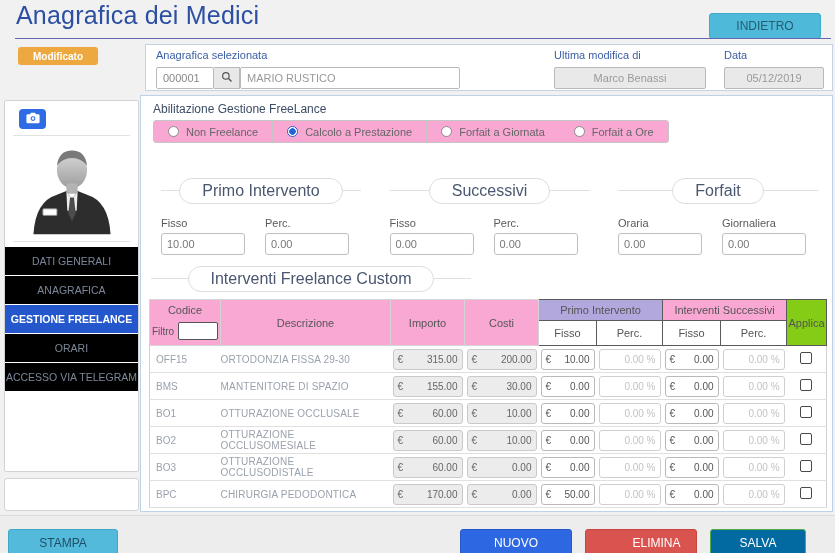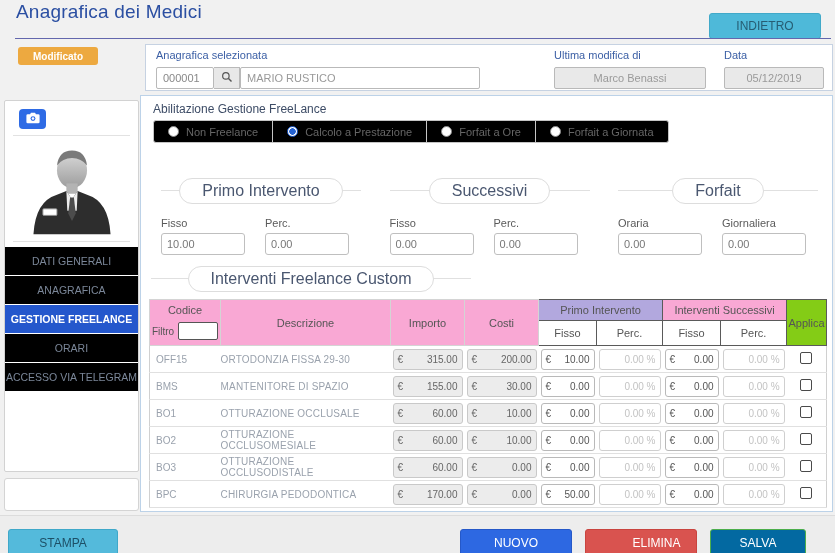--- a/index.html
+++ b/index.html
@@ -4,21 +4,21 @@
 <style>
   * { box-sizing: border-box; margin: 0; padding: 0; }
   html,body { width:835px; height:553px; }
   body {
     position:relative; overflow:hidden;
     background:#f1f1f1;
     font-family:"Liberation Sans", sans-serif;
     color:#444;
   }
   
-  .page-title { position:absolute; left:16px; top:1px; font-size:19px; font-weight:400; color:#2b4fa2; letter-spacing:.2px; }
+  .page-title { position:absolute; left:16px; top:1px; font-size:25px; font-weight:400; color:#2b4fa2; letter-spacing:.2px; }
   .title-rule { position:absolute; left:15px; right:4px; top:38px; height:1px; background:#6367ad; }
   .btn { display:flex; align-items:center; justify-content:center; font-size:12px; border-radius:3px; cursor:pointer;margin-top:8px; }
   .btn-indietro { position:absolute; right:14px; top:5px; width:112px; height:26px; background:#4eb9d9; border:1px solid #41a9c9; color:#265d73; }
   .badge-mod { position:absolute; left:18px; top:47px; width:80px; height:18px; background:#eda940; border-radius:3px; color:#fff; font-size:10px; font-weight:bold; display:flex; align-items:center; justify-content:center; }
 
   
   .record-bar { position:absolute; left:145px; top:44px; width:688px; height:47px; background:#fff; border:1px solid #c6d2e2; }
   .rb-label { position:absolute; top:4px; font-size:11px; color:#3b5fa5; }
   .rb-input { position:absolute; top:22px; height:22px; border:1px solid #b9b9b9; border-radius:2px; background:#fff; font-size:11px; color:#888; display:flex; align-items:center; padding:0 6px; }
   .rb-input.disabled { background:#e9e9e9; color:#9a9a9a; justify-content:center; }
@@ -30,21 +30,21 @@
   .side-hr { position:absolute; left:8px; right:8px; height:1px; background:#e2e2e2; }
   .avatar-wrap { position:absolute; left:0; top:42px; width:100%; display:flex; justify-content:center; }
   .side-menu { position:absolute; left:0; top:146px; width:100%; }
   .side-item { height:28px; margin-bottom:1px; background:#000000; color:#7b8799; font-size:10.5px; display:flex; align-items:center; justify-content:center; text-align:center; cursor:pointer; }
   .side-item.active { background:#2457cc; color:#fff; font-weight:bold; }
   .sidebar-footer { position:absolute; left:4px; top:478px; width:135px; height:33px; background:#fff; border:1px solid #d4d4d4; border-radius:3px; }
 
   
   .main-panel { position:absolute; left:140px; top:95px; width:693px; height:417px; background:#fff; border:1px solid #bcd2e8; }
   .enable-label { position:absolute; left:12px; top:6px; font-size:12px; color:#3d4c66; }
-  .seg-control { position:absolute; left:12px; top:24px; height:23px; display:inline-flex; border:1px solid #c5c5c5; border-radius:3px; background:#000000; overflow:hidden; }
+  .seg-control { position:absolute; left:12px; top:24px; height:23px; display:inline-flex; border:1px solid #c5c5c5; border-radius:3px; background:#f9a8d4; overflow:hidden; }
   .seg { display:flex; align-items:center; gap:7px; padding:0 14px; font-size:11px; color:#666; border-left:1px solid #c5c5c5; cursor:pointer; white-space:nowrap; }
   .seg:first-child { border-left:none; }
   .rdot { width:11px; height:11px; border:1.5px solid #8a8a8a; border-radius:50%; background:#fff; flex:0 0 auto; }
   .seg.selected .rdot { border-color:#2563d4; background:radial-gradient(circle, #2563d4 0 3px, #fff 3.5px); }
 
   
   .groups-row { position:absolute; left:20px; top:82px; width:657px; display:flex; justify-content:space-between; }
   .fgroup { width:200px; position:relative; }
   .fline { position:absolute; left:0; right:0; top:12px; height:1px; background:#e0e0e0; }
   .flegend { position:relative; margin:0 auto; width:max-content; background:#fff; border:1px solid #ddd; border-radius:15px; padding:3px 22px; font-size:16px; color:#4a5770; }
@@ -99,21 +99,21 @@
   <div class="rb-label" style="left:10px;">Anagrafica selezionata</div>
   <div class="rb-input" style="left:10px; width:58px;">000001</div>
   <div class="rb-search" style="left:68px;">
     <span>
       <svg width="12" height="12" viewBox="0 0 16 16">
           <circle cx="6.5" cy="6.5" r="4.3" fill="none" stroke="#555" stroke-width="1.6"></circle>
           <line x1="10" y1="10" x2="14" y2="14" stroke="#555" stroke-width="1.8"></line>
         </svg>
     </span>
   </div>
-  <div class="rb-input" style="left:94px; width:240px; color:#999;">MARIO RUSTICO</div>
+  <div class="rb-input" style="left:94px; width:220px; color:#999;">MARIO RUSTICO</div>
   <div class="rb-label" style="left:408px;">Ultima modifica di</div>
   <div class="rb-input disabled" style="left:408px; width:152px;">Marco Benassi</div>
   <div class="rb-label" style="left:578px;">Data</div>
   <div class="rb-input disabled" style="left:578px; width:100px;">05/12/2019</div>
 </div>
 
 <div class="sidebar">
   <div class="cam-btn">
     <span>
       <svg width="14" height="12" viewBox="0 0 24 20">
@@ -161,25 +161,25 @@
     <div class="seg">
       <span class="rdot"></span>
       <span>Non Freelance</span>
     </div>
     <div class="seg selected">
       <span class="rdot"></span>
       <span>Calcolo a Prestazione</span>
     </div>
     <div class="seg">
       <span class="rdot"></span>
-      <span>Forfait a Ore</span>
+      <span>Forfait a Giornata</span>
     </div>
     <div class="seg">
       <span class="rdot"></span>
-      <span>Forfait a Giornata</span>
+      <span>Forfait a Ore</span>
     </div>
   </div>
 
   <div class="groups-row">
     <div class="fgroup">
       <div class="fline"></div>
       <div class="flegend">Primo Intervento</div>
       <div class="ffields">
         <div class="ffield">
           <div class="flabel">Fisso</div>

